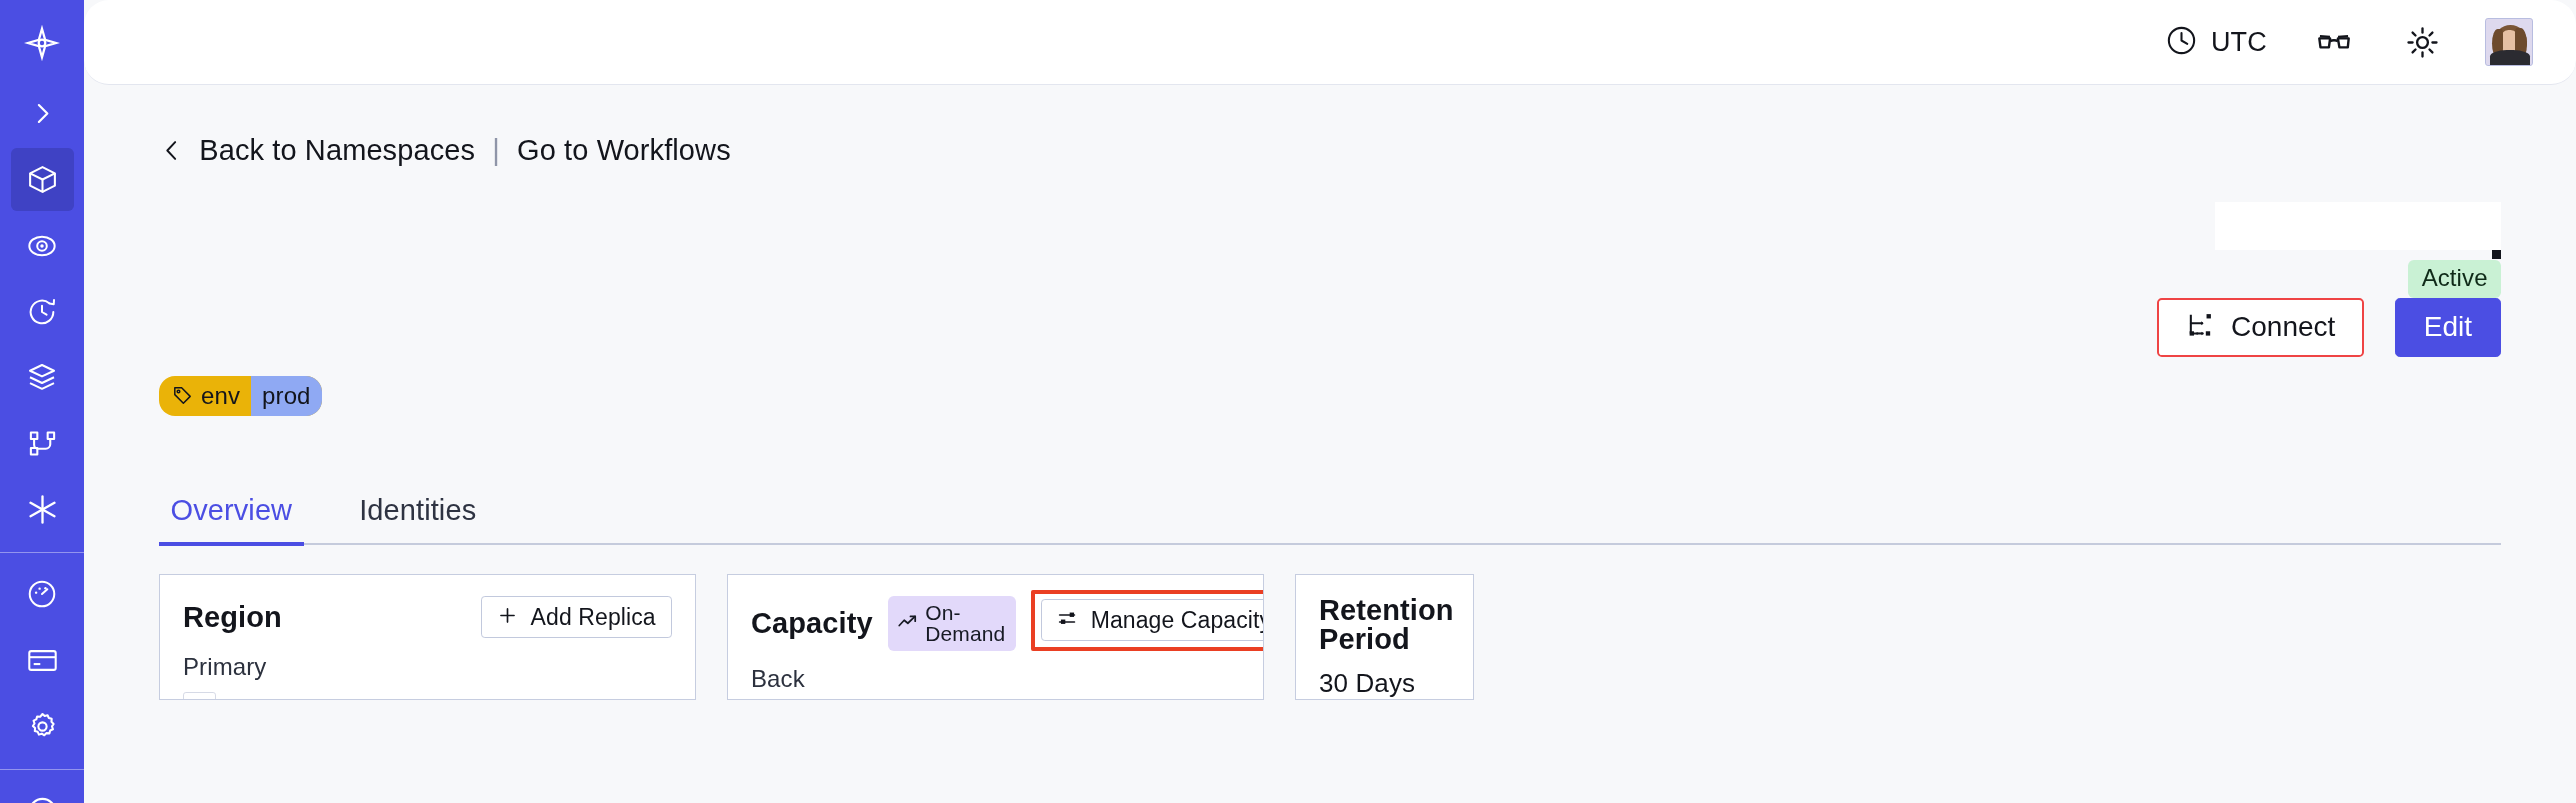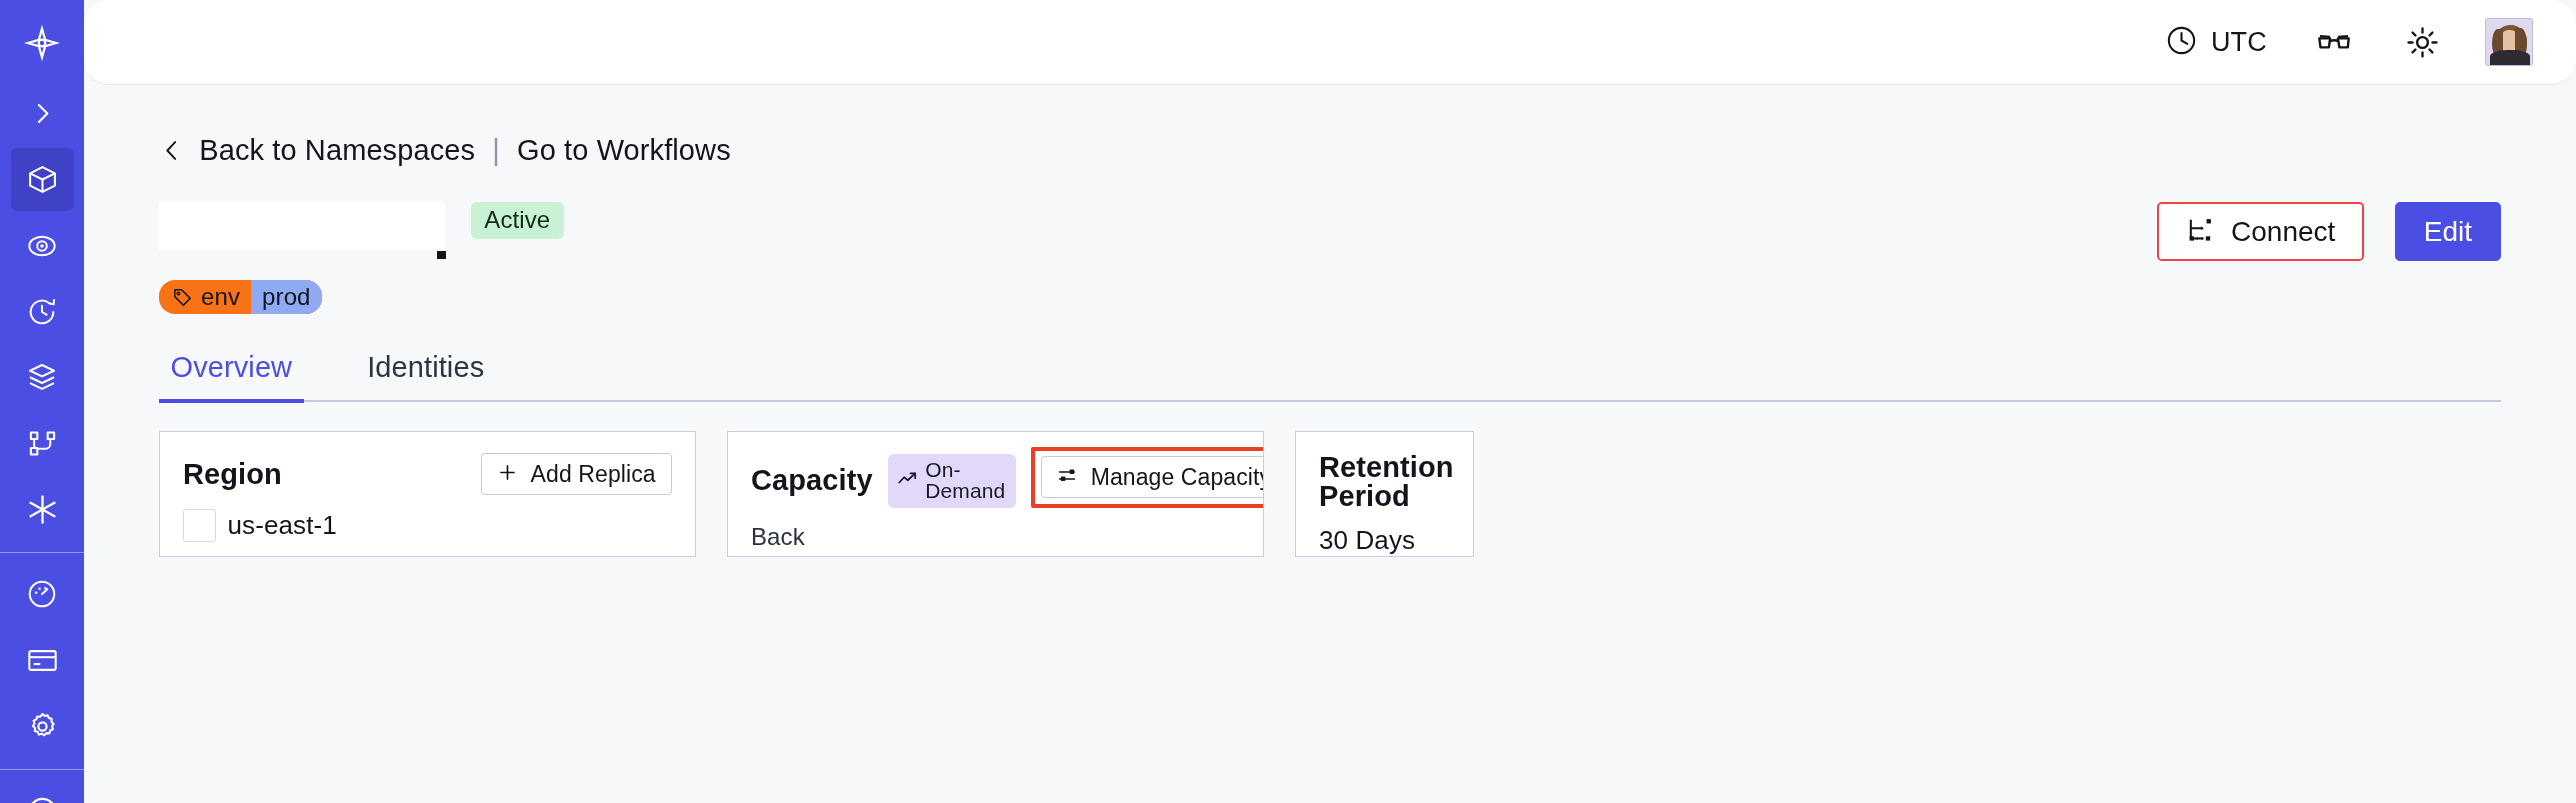--- a/index.html
+++ b/index.html
@@ -148,23 +148,24 @@
     margin-top: 49px;
     color: #13151c;
   }
   .breadcrumb .chev { display: flex; align-items: center; color: #13151c; }
   .breadcrumb-text { font-size: 29px; color: #13151c; letter-spacing: 0.1px; }
   .bc-sep { font-size: 29px; color: #8f95a8; padding: 0 1.9px; font-weight: 300; }
 
   
   .title-row {
     display: flex;
-    align-items: flex-start;
+    align-items: flex-end;
     margin-top: 35px;
     min-height: 54px;
+    flex-direction: column;
   }
   .title-redacted {
     width: 286px;
     height: 48px;
     background: #ffffff;
     flex: none;
   }
   .title-dot {
     width: 8.6px; height: 8.6px; background: #13151c;
     margin-left: -7.7px; align-self: flex-end; margin-bottom: 1.9px;
@@ -210,47 +211,47 @@
     height: 59px;
     padding: 0 28px;
     margin-left: 16px;
   }
 
   
   .tag-row { margin-top: 19px; display: flex; }
   .tag-chip {
     display: inline-flex;
     align-items: stretch;
-    background: #f97316;
+    background: #eab308;
     border-radius: 16px;
     overflow: hidden;
-    height: 34px;
+    height: 40px;
   }
   .tag-chip .tg-icon {
     display: flex; align-items: center; padding: 0 8.6px 0 12.5px;
     color: #13151c;
   }
   .tag-chip .tg-key {
     display: flex; align-items: center;
     font-size: 24px; color: #13151c; padding-right: 10.5px;
     letter-spacing: 0.1px;
   }
   .tag-chip .tg-val {
     display: flex; align-items: center;
     font-size: 24px; color: #13151c;
     background: #8fa9f3; padding: 0 11.5px;
     letter-spacing: 0.1px;
   }
 
   
   .tabs {
-    margin-top: 37px;
+    margin-top: 78px;
     display: flex;
     align-items: flex-end;
-    gap: 16px;
+    gap: 8px;
     border-bottom: 2.9px solid #c5cbdc;
     position: relative;
   }
   .tab {
     font-size: 29px;
     color: #2e3342;
     padding: 0 11.5px 16.3px 11.5px;
     margin-right: 36px;
     position: relative;
     cursor: pointer;
@@ -613,20 +614,21 @@
                 <span>
                   <svg width="21" height="21" viewBox="0 0 24 24" fill="none" stroke="#13151c" stroke-width="1.9" stroke-linecap="round">
                     <line x1="12" y1="4.5" x2="12" y2="19.5"></line>
                     <line x1="4.5" y1="12" x2="19.5" y2="12"></line>
                   </svg>
                 </span>
                 <span>Add Replica</span>
               </button>
             </div>
           </div>
+          <div class="card-sub">Primary</div>
           <div class="card-val">
             <span class="aws-logo">
               
               
             </span>
             <span>us-east-1</span>
           </div>
         </section>
 
         <section class="card capacity">

